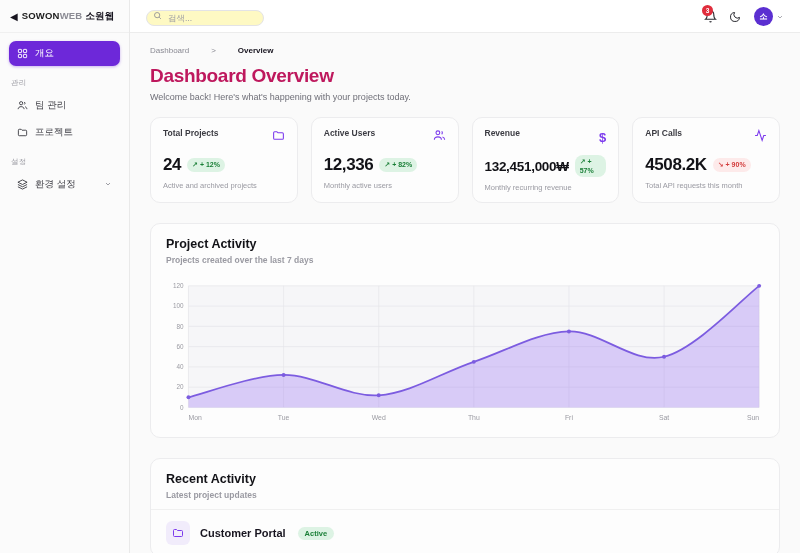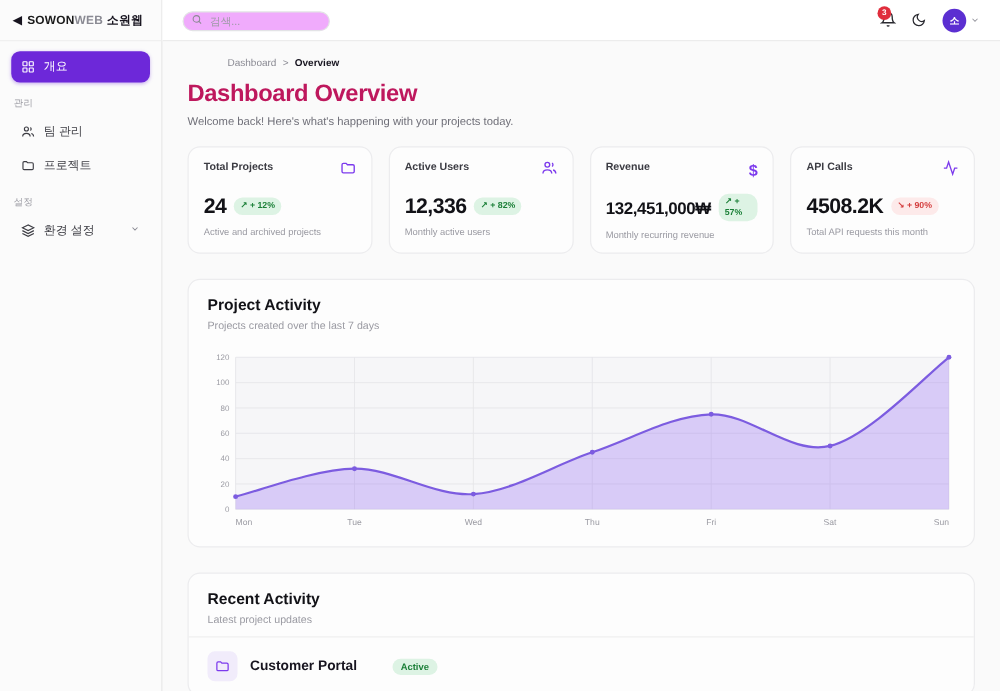--- a/index.html
+++ b/index.html
@@ -20,36 +20,36 @@
   .nav-item.active { background:#6d28d9; color:#fff; box-shadow:0 1px 3px rgba(109,40,217,.35); }
   .section-label { font-size:7.5px; color:#9a9aa2; margin:12px 2px 5px; letter-spacing:.3px; }
   .chev { margin-left:auto; color:#8a8a93; }
   .chev svg { width:8px; height:8px; }
 
   
   .main { flex:1; display:flex; flex-direction:column; min-width:0; }
   .topbar { height:33px; flex-shrink:0; background:#fff; border-bottom:1px solid #ececec; display:flex; align-items:center; justify-content:space-between; padding:0 16px; }
   .search-wrap { position:relative; width:118px; }
   .search-wrap svg { position:absolute; left:7px; top:4px; width:9px; height:9px; color:#8a8a93; }
-  .search-input { width:100%; height:16px; border:1px solid #e3e3e6; border-radius:9px; padding:0 8px 0 21px; font-size:8.5px; color:#555; background:#f0abfc; outline:none; }
+  .search-input { width:100%; height:16px; border:1px solid #e3e3e6; border-radius:9px; padding:0 8px 0 21px; font-size:8.5px; color:#555; background:#fef9c3; outline:none; }
   .search-input::placeholder { color:#9a9aa2; }
   .topbar-right { display:flex; align-items:center; gap:11px; }
   .bell-wrap { position:relative; width:14px; height:14px; color:#2b2b31; cursor:pointer; }
   .bell-wrap svg { width:13px; height:13px; }
   .notif-badge { position:absolute; top:-4px; left:-2px; min-width:11px; height:11px; background:#e02d3c; color:#fff; border-radius:6px; font-size:6.5px; font-weight:bold; display:flex; align-items:center; justify-content:center; padding:0 2px; }
   .moon-btn { width:14px; height:14px; color:#2b2b31; cursor:pointer; }
   .moon-btn svg { width:12px; height:12px; }
   .avatar-wrap { display:flex; align-items:center; gap:3px; cursor:pointer; }
   .avatar { width:19px; height:19px; border-radius:50%; background:#5b2fd1; color:#fff; font-size:8px; font-weight:bold; display:flex; align-items:center; justify-content:center; }
   .avatar-wrap .chev-sm { color:#9a9aa2; }
   .avatar-wrap .chev-sm svg { width:8px; height:8px; }
 
   
   .content { flex:1; overflow:hidden; padding:13px 20px 0; }
-  .breadcrumb { font-size:8px; color:#8a8a93; display:flex; gap:5px; align-items:center;margin-left:32px; }
+  .breadcrumb { font-size:8px; color:#8a8a93; display:flex; gap:22px; align-items:center; }
   .breadcrumb .crumb-current { color:#17141f; font-weight:bold; }
   .page-title { font-size:19px; font-weight:bold; letter-spacing:-.3px; margin-top:10px; color:#be185d; }
   .page-subtitle { font-size:9px; color:#6f6f78; margin-top:5px; }
 
   .stats-grid { display:grid; grid-template-columns:repeat(4,1fr); gap:13px; margin-top:15px; }
   .stat-card { background:#fdfdfd; border:1px solid #ececee; border-radius:10px; padding:10px 12px; }
   .stat-top { display:flex; justify-content:space-between; align-items:flex-start; }
   .stat-label { font-size:8.5px; font-weight:bold; color:#3c3c43; }
   .stat-icon { color:#7c3aed; }
   .stat-icon svg { width:13px; height:13px; }
@@ -58,30 +58,30 @@
   .stat-value { font-size:17px; font-weight:bold; color:#121217; letter-spacing:-.4px; white-space:nowrap; }
   .stat-card.compact-value .stat-value { font-size:13.5px; letter-spacing:-.3px; }
   .badge { font-size:7px; font-weight:bold; padding:2px 5px; border-radius:8px; line-height:1.3; }
   .badge-up { background:#ddf3e4; color:#1a7f37; }
   .badge-down { background:#fdeaea; color:#d33c3c; }
   .stat-sub { font-size:7.5px; color:#9a9aa2; margin-top:6px; }
 
   .panel { background:#fdfdfd; border:1px solid #ececee; border-radius:10px; margin-top:20px; }
   .panel-head { padding:13px 15px 9px; }
   .panel-title { font-size:12.5px; font-weight:bold; color:#121217; }
-  .panel-subtitle { font-size:8.5px; color:#9a9aa2; margin-top:4px; }
+  .panel-subtitle { font-size:8.5px; color:#9a9aa2; margin-top:4px;font-weight:bold; }
   .chart-wrap { padding:4px 10px 10px; }
   .chart-wrap svg { width:100%; display:block; }
 
   .recent-list { border-top:1px solid #f0f0f0; }
   .recent-row { display:flex; align-items:center; gap:10px; padding:11px 15px; cursor:pointer; }
   .recent-icon { width:24px; height:24px; border-radius:6px; background:#f1ecfb; color:#7c3aed; display:flex; align-items:center; justify-content:center; }
   .recent-icon svg { width:12px; height:12px; }
   .recent-name { font-size:11px; font-weight:bold; color:#17141f; }
-  .status-pill { font-size:7.5px; font-weight:bold; background:#ddf3e4; color:#1a7f37; padding:2px 7px; border-radius:9px; margin-left:18px; }
+  .status-pill { font-size:7.5px; font-weight:bold; background:#ddf3e4; color:#1a7f37; padding:2px 7px; border-radius:9px; margin-left:2px; }
 </style>
 </head>
 <body>
 
 <div class="app">
 
   <aside class="sidebar">
     <div class="logo-row">
       <span class="logo-mark">◀</span>
       <span class="brand"><span>SOWON</span><span class="b2">WEB</span><span class="bko">소원웹</span></span>

